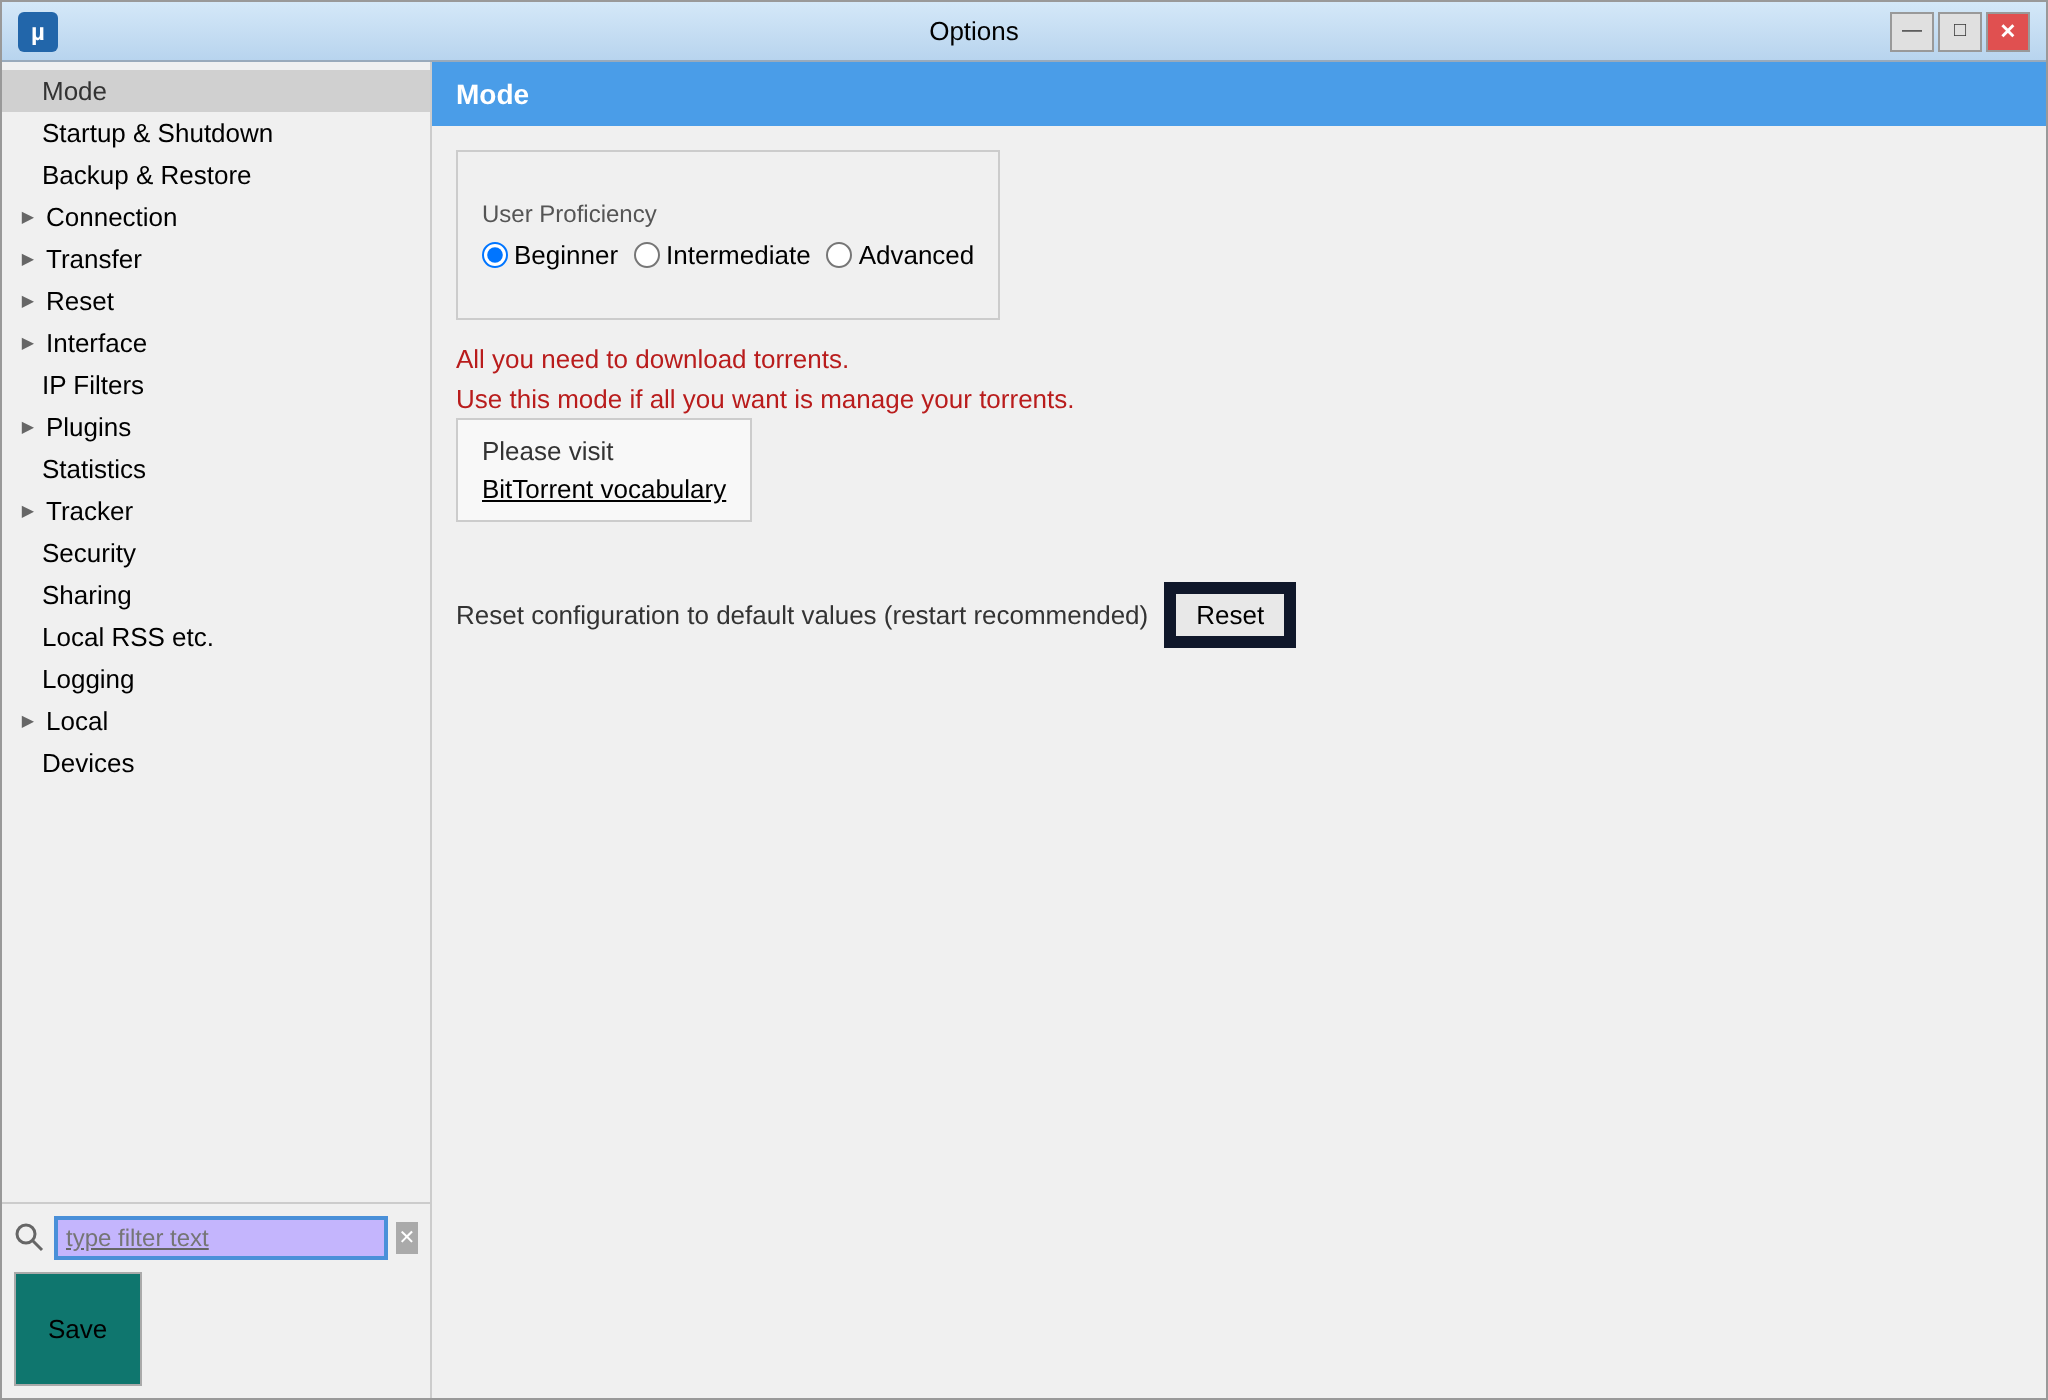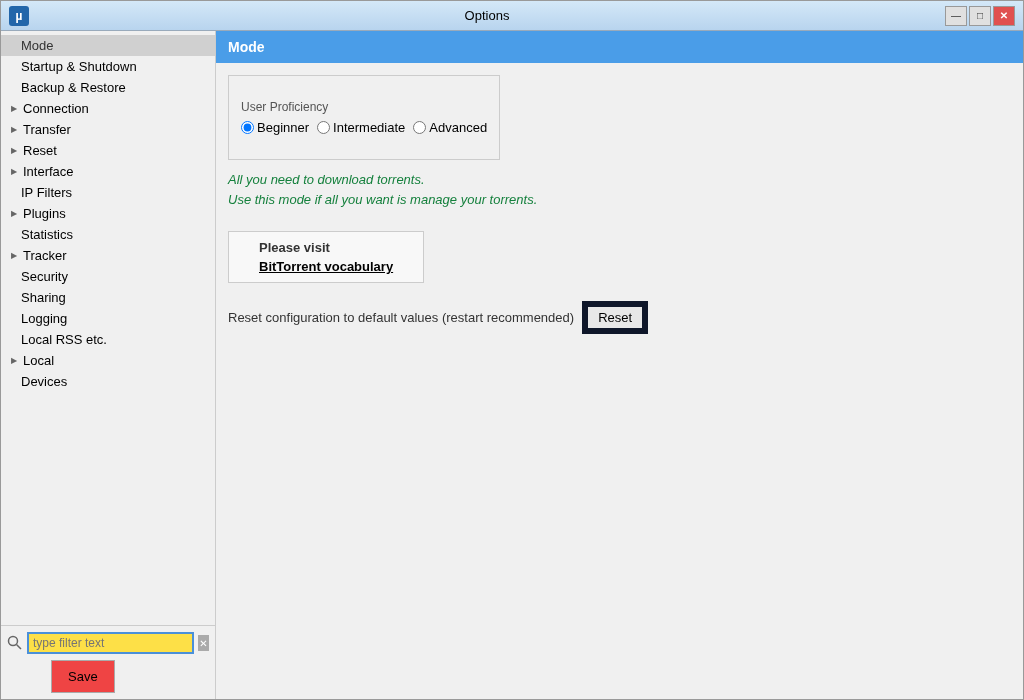--- a/index.html
+++ b/index.html
@@ -135,48 +135,48 @@
       width: 16px;
       height: 16px;
       color: #666;
       flex-shrink: 0;
     }
 
     .filter-input {
       flex: 1;
       height: 22px;
       border: 2px solid #4a90d9;
-      background: #fde047;
+      background: #c4b5fd;
       padding: 2px 4px;
       font-size: 12px;
       color: #666;
       outline: none;
+      text-decoration: underline;
     }
 
     .filter-clear {
       width: 16px;
       height: 16px;
       background: #aaa;
       color: white;
       border: none;
       cursor: pointer;
       font-size: 10px;
       display: flex;
       align-items: center;
       justify-content: center;
     }
 
     .save-btn {
       margin-top: 6px;
-      padding: 8px 16px;
-      background: #ef4444;
+      padding: 20px 16px;
+      background: #0f766e;
       border: 1px solid #aaa;
       cursor: pointer;
       font-size: 13px;
-      margin-left: 44px;
     }
 
     .main-panel {
       flex: 1;
       background: #f0f0f0;
       padding: 0;
       overflow: auto;
     }
 
     .mode-header {
@@ -219,33 +219,31 @@
       font-size: 13px;
     }
 
     .radio-label input[type="radio"] {
       margin: 0;
       cursor: pointer;
     }
 
     .description-text {
       font-size: 13px;
-      color: #15803d;
-      margin-bottom: 22px;
+      color: #b91c1c;
+      margin-bottom: 0;
       line-height: 1.5;
-      font-style: italic;
     }
 
     .visit-box {
       border: 1px solid #ccc;
-      padding: 8px 30px;
+      padding: 8px 12px;
       display: inline-block;
-      margin-bottom: 8px;
+      margin-bottom: 20px;
       background: #f8f8f8;
-      font-weight: bold;
     }
 
     .visit-label {
       font-size: 13px;
       color: #333;
       margin-bottom: 4px;
     }
 
     .visit-link {
       color: #000000;
@@ -360,25 +358,25 @@
 
         <div class="sidebar-item">
           <span>Security</span>
         </div>
 
         <div class="sidebar-item">
           <span>Sharing</span>
         </div>
 
         <div class="sidebar-item">
+          <span>Local RSS etc.</span>
+        </div>
+
+        <div class="sidebar-item">
           <span>Logging</span>
-        </div>
-
-        <div class="sidebar-item">
-          <span>Local RSS etc.</span>
         </div>
 
         <div class="sidebar-item has-children">
           <span class="expand-icon">▶</span>
           <span>Local</span>
         </div>
 
         <div class="sidebar-item">
           <span>Devices</span>
         </div>

